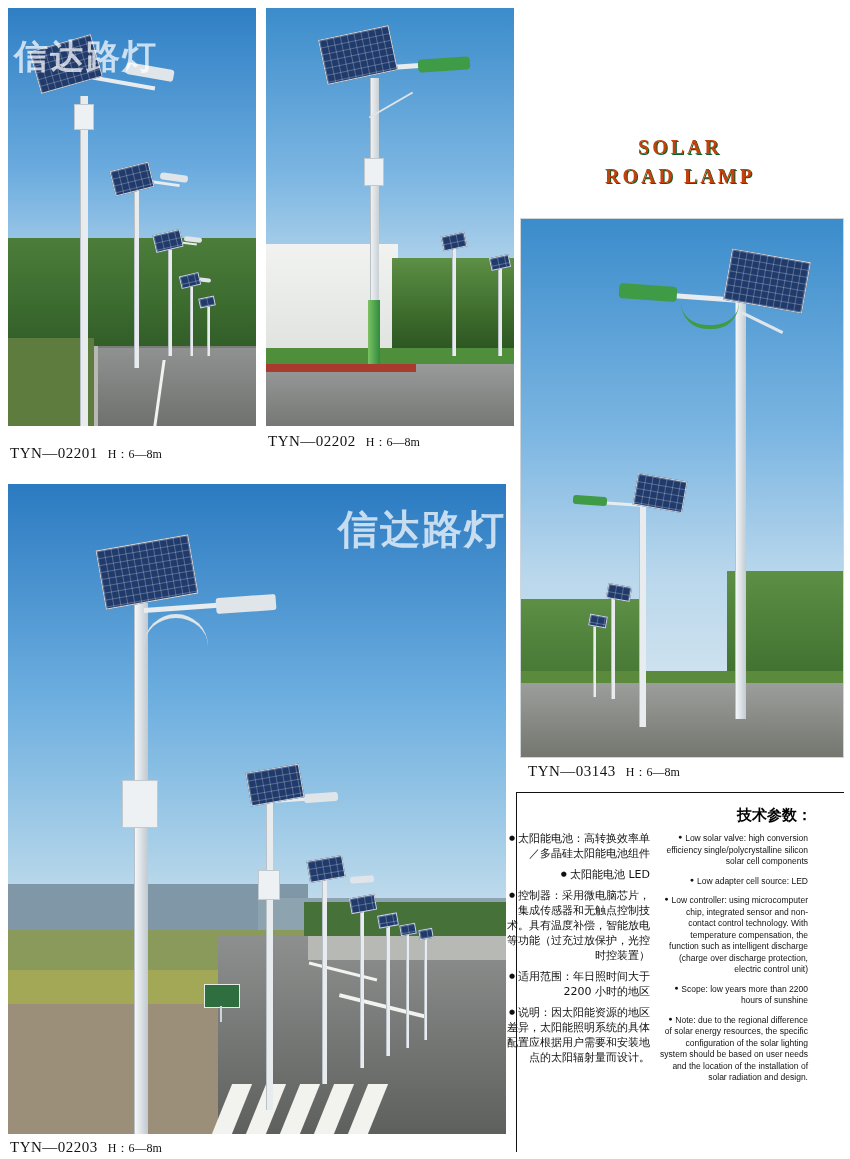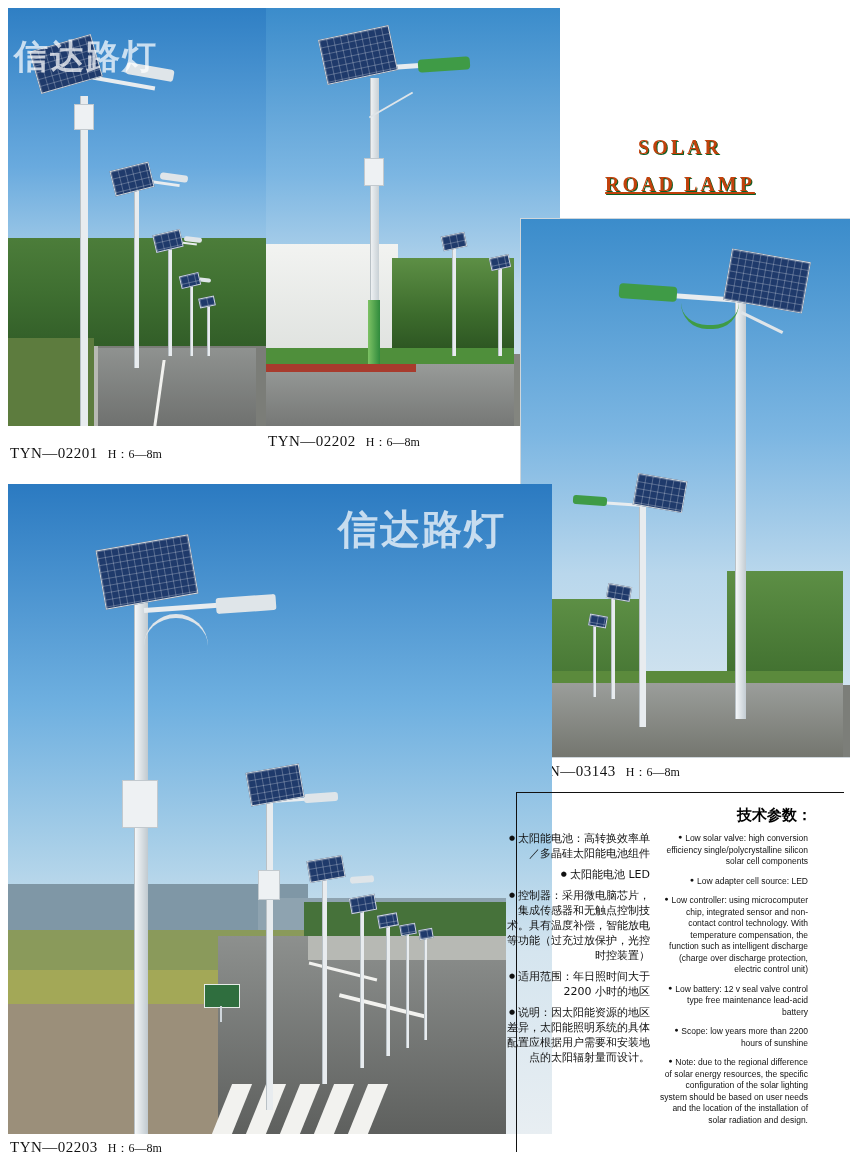--- a/index.html
+++ b/index.html
@@ -6,21 +6,21 @@
   body{
     width:850px;height:1159px;
     background:#ffffff;
     font-family:"Liberation Sans", sans-serif;
     position:relative;
     overflow:hidden;
   }
   .page{position:relative;width:850px;height:1159px;}
 
   
-  .photo{position:absolute;overflow:hidden;background:#8fc3e8;padding-left:46px;}
+  .photo{position:absolute;overflow:hidden;background:#8fc3e8;}
   .sky{position:absolute;left:0;top:0;right:0;bottom:0;
        background:linear-gradient(180deg,#2f7fc4 0%,#69aade 38%,#a9cfe9 62%,#cfe3ef 100%);}
   .sky2{position:absolute;left:0;top:0;right:0;bottom:0;
        background:linear-gradient(180deg,#3b8ccb 0%,#7cb6e2 40%,#b9d7ec 66%,#dfeaf1 100%);}
   .trees{position:absolute;left:0;right:0;
        background:linear-gradient(180deg,#4c7d3a 0%,#3f6f31 45%,#2f5a26 100%);}
   .treesdark{position:absolute;left:0;right:0;
        background:linear-gradient(180deg,#5d8f45 0%,#3c6b2c 60%,#2b5321 100%);}
   .ground{position:absolute;left:0;right:0;bottom:0;background:#6d6f6d;}
   .road{position:absolute;background:#9a9c9b;}
@@ -139,21 +139,21 @@
     <span class="code">TYN—02201</span>
     <span class="h">H：6—8m</span>
   </div>
   <div class="cap" style="left:268px;top:432px;">
     <span class="code">TYN—02202</span>
     <span class="h">H：6—8m</span>
   </div>
 
   <div class="title" style="left:520px;top:136px;width:320px;">
     <div>SOLAR</div>
-    <div style="margin-top:14px;text-decoration:underline;">ROAD LAMP</div>
+    <div style="margin-top:6px;">ROAD LAMP</div>
   </div>
 
   <div class="photo" style="left:520px;top:218px;width:322px;height:538px;border:1px solid #cfd6db;">
     <div class="sky2"></div>
 
     <div style="position:absolute;left:0;top:600px;width:0;height:0;"></div>
 
     <div class="treesdark" style="left:0;top:380px;width:120px;height:200px;"></div>
     <div class="treesdark" style="left:206px;top:352px;width:116px;height:210px;"></div>
     <div class="ground" style="height:72px;background:#7c7e79;"></div>
@@ -252,21 +252,20 @@
         <p class="bullet">太阳能电池：高转换效率单／多晶硅太阳能电池组件</p>
         <p class="bullet">太阳能电池 LED</p>
         <p class="bullet">控制器：采用微电脑芯片，集成传感器和无触点控制技术。具有温度补偿，智能放电等功能（过充过放保护，光控时控装置）</p>
         <p class="bullet">适用范围：年日照时间大于 2200 小时的地区</p>
         <p class="bullet">说明：因太阳能资源的地区差异，太阳能照明系统的具体配置应根据用户需要和安装地点的太阳辐射量而设计。</p>
       </div>
       <div class="en">
         <p class="bullet">Low solar valve: high conversion efficiency single/polycrystalline silicon solar cell components</p>
         <p class="bullet">Low adapter cell source: LED</p>
         <p class="bullet">Low controller: using microcomputer chip, integrated sensor and non-contact control technology. With temperature compensation, the function such as intelligent discharge (charge over discharge protection, electric control unit)</p>
-        <p class="bullet">Low battery: 12 v seal valve control type free maintenance lead-acid battery</p>
         <p class="bullet">Scope: low years more than 2200 hours of sunshine</p>
         <p class="bullet">Note: due to the regional difference of solar energy resources, the specific configuration of the solar lighting system should be based on user needs and the location of the installation of solar radiation and design.</p>
       </div>
     </div>
   </div>
 
   <div class="vline" style="left:516px;top:792px;height:360px;"></div>
   <div class="hline" style="left:516px;top:792px;width:328px;"></div>
 
 </div>

